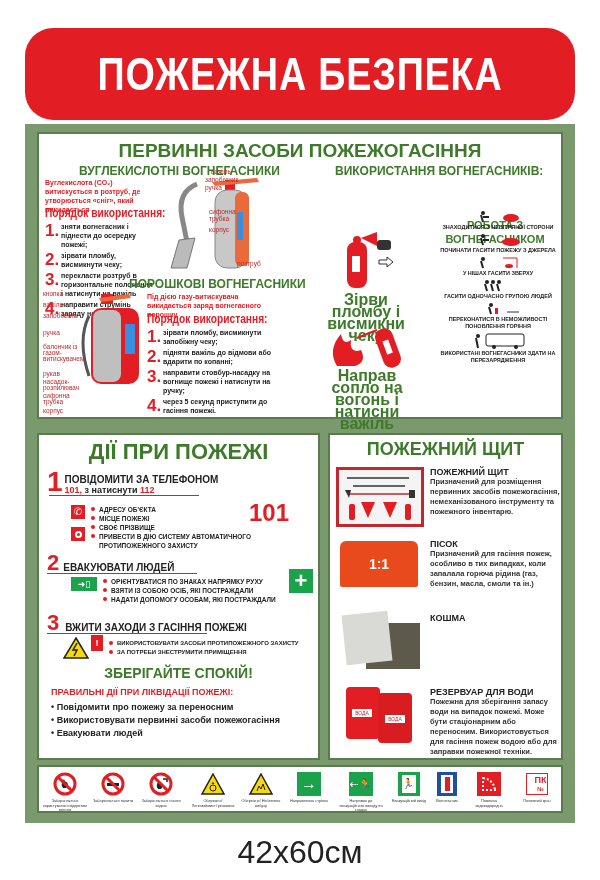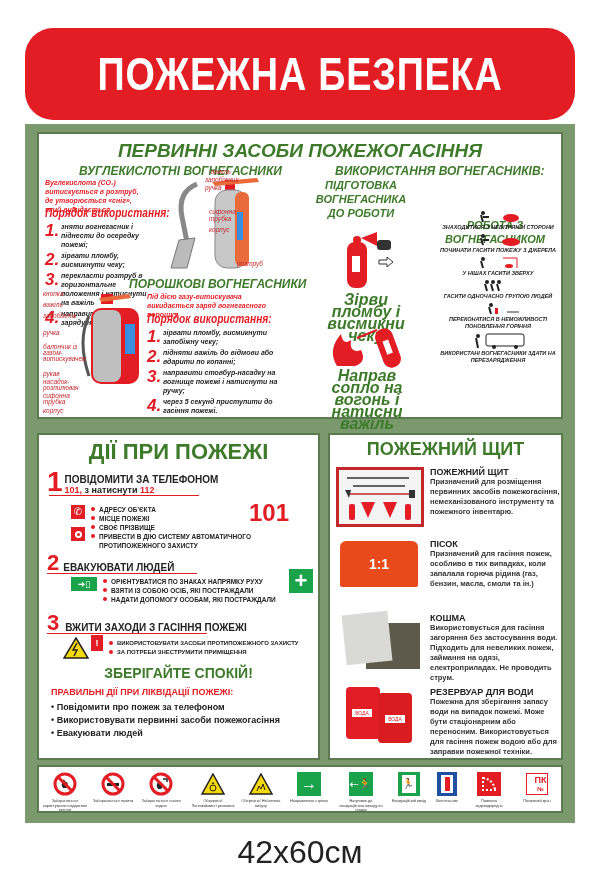--- a/index.html
+++ b/index.html
@@ -8,21 +8,21 @@
 
   .poster { position: absolute; left: 25px; top: 28px; width: 550px; height: 795px; }
   .title-bar { position: absolute; left: 0; top: 0; width: 550px; height: 92px; background: #e31d24;
     display: flex; align-items: center; justify-content: center; border-radius: 28px; }
   .title-bar h1 { color: #fff; font-family: "Liberation Sans", sans-serif; font-weight: 700; font-size: 46px;
     letter-spacing: 1px; transform: scaleX(0.82); white-space: nowrap; }
 
   .green-frame { position: absolute; left: 0; top: 96px; width: 550px; height: 699px; background: #7a9a6e; }
 
   .panel { position: absolute; background: #fff; border: 2px solid #5b7a50; }
-  .panel-top { left: 12px; top: 8px; width: 526px; height: 287px; font-style: italic; }
+  .panel-top { left: 12px; top: 8px; width: 526px; height: 287px; }
   .panel-actions { left: 12px; top: 309px; width: 283px; height: 327px; }
   .panel-shield { left: 303px; top: 309px; width: 235px; height: 327px; }
   .panel-signs { left: 12px; top: 641px; width: 526px; height: 48px; }
 
   .green-h { color: #3d7a2a; font-weight: 700; text-align: center; }
   .red { color: #e31d24; }
   .dark { color: #222; }
 
   
   .top-title { position: absolute; left: 0; top: 6px; width: 100%; font-size: 19px; }
@@ -143,21 +143,20 @@
             <span class="num">3.</span>
             <span class="txt">направити стовбур-насадку на вогнище пожежі і натиснути на ручку;</span>
           </div>
         <div class="step">
             <span class="num">4.</span>
             <span class="txt">через 5 секунд приступити до гасіння пожежі.</span>
           </div>
       </div>
 
       <div class="sub-h" style="left:296px; top:30px;">ВИКОРИСТАННЯ ВОГНЕГАСНИКІВ:</div>
-      <div class="usage-h" style="left:272px; top:44px; width:100px;">ПІДГОТОВКА ВОГНЕГАСНИКА ДО РОБОТИ</div>
       <svg style="position:absolute; left:300px; top:96px;" width="60" height="62" viewBox="0 0 60 62">
         <rect x="8" y="12" width="20" height="46" rx="8" fill="#e31d24"></rect>
         <rect x="13" y="26" width="8" height="16" fill="#fff"></rect>
         <circle cx="18" cy="10" r="4" fill="#e31d24"></circle>
         <path d="M22 8 L38 2 L38 16 Z" fill="#e31d24"></path>
         <rect x="38" y="10" width="14" height="10" rx="3" fill="#333"></rect>
         <path d="M40 30 L48 30 L48 27 L54 32 L48 37 L48 34 L40 34 Z" fill="none" stroke="#333"></path>
       </svg>
       <div class="caption-bold" style="left:282px; top:160px; width:90px;">Зірви пломбу і висмикни чеку</div>
       <svg style="position:absolute; left:288px; top:186px;" width="90" height="50" viewBox="0 0 90 50">
@@ -312,21 +311,21 @@
           </div>
         <div class="bullet" style="font-size:6px;">
             <span class="dot"></span>
             <span>ЗА ПОТРЕБИ ЗНЕСТРУМИТИ ПРИМІЩЕННЯ</span>
           </div>
       </div>
 
       <div class="green-h" style="position:absolute; left:0; top:230px; width:100%; font-size:14px;">ЗБЕРІГАЙТЕ СПОКІЙ!</div>
       <div style="position:absolute; left:12px; top:252px; font-size:9px; font-weight:700; color:#e31d24;">ПРАВИЛЬНІ ДІЇ ПРИ ЛІКВІДАЦІЇ ПОЖЕЖІ:</div>
       <div style="position:absolute; left:12px; top:266px; width:270px;">
-        <div style="font-size:9px; font-weight:700; color:#222; line-height:13px;">• <span>Повідомити про пожеж за телефоном</span></div>
+        <div style="font-size:9px; font-weight:700; color:#222; line-height:13px;">• <span>Повідомити про пожежу за переносним</span></div>
         <div style="font-size:9px; font-weight:700; color:#222; line-height:13px;">• <span>Використовувати первинні засоби пожежогасіння</span></div>
         <div style="font-size:9px; font-weight:700; color:#222; line-height:13px;">• <span>Евакуювати людей</span></div>
       </div>
     </div>
 
     <div class="panel panel-shield">
       <div class="green-h" style="position:absolute; left:0; top:4px; width:100%; font-size:18px;">ПОЖЕЖНИЙ ЩИТ</div>
 
       <div style="position:absolute; left:6px; top:32px; width:88px; height:60px; border:3px solid #c1272d; background:#f4f4f4;">
         <svg width="82" height="54" viewBox="0 0 82 54">
@@ -353,21 +352,20 @@
         <div class="sh-item-h">ПІСОК</div>
         <div class="sh-item-t">Призначений для гасіння пожеж, особливо в тих випадках, коли запалала горюча рідина (газ, бензин, масла, смоли та ін.)</div>
       </div>
 
       <div style="position:absolute; left:14px; top:178px; width:76px; height:56px;">
         <div style="position:absolute; left:22px; top:10px; width:54px; height:46px; background:#5d5a4c;"></div>
         <div style="position:absolute; left:0; top:0; width:46px; height:50px; background:#d9d9d6; transform:rotate(-6deg);"></div>
       </div>
       <div style="position:absolute; left:100px; top:178px; width:130px;">
         <div class="sh-item-h">КОШМА</div>
-        <div class="sh-item-t">Використовується для гасіння загоряння без застосування води. Підходить для невеликих пожеж, займання на одязі, електроприладах. Не проводить струм.</div>
       </div>
 
       <div style="position:absolute; left:12px; top:252px; width:80px; height:56px;">
         <div style="position:absolute; left:4px; top:0; width:34px; height:52px; background:#e31d24; border-radius:4px;"></div>
         <div style="position:absolute; left:36px; top:6px; width:34px; height:50px; background:#d81c20; border-radius:4px;"></div>
         <div style="position:absolute; left:10px; top:22px; width:20px; height:8px; background:#fff; font-size:5px; color:#e31d24; text-align:center; line-height:8px;">ВОДА</div>
         <div style="position:absolute; left:43px; top:28px; width:20px; height:8px; background:#fff; font-size:5px; color:#e31d24; text-align:center; line-height:8px;">ВОДА</div>
       </div>
       <div style="position:absolute; left:100px; top:252px; width:132px;">
         <div class="sh-item-h">РЕЗЕРВУАР ДЛЯ ВОДИ</div>

